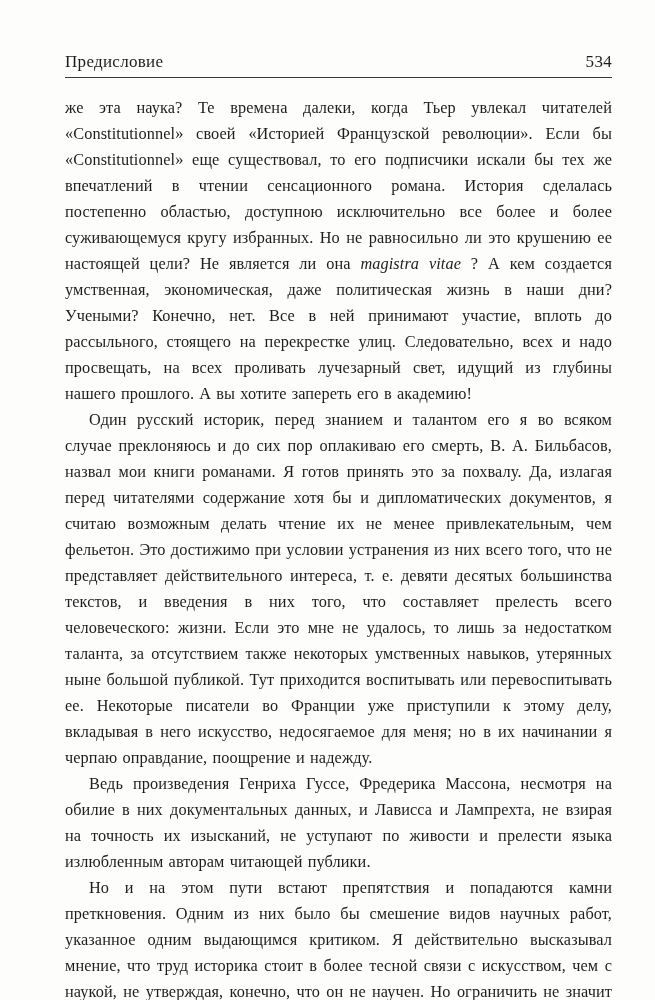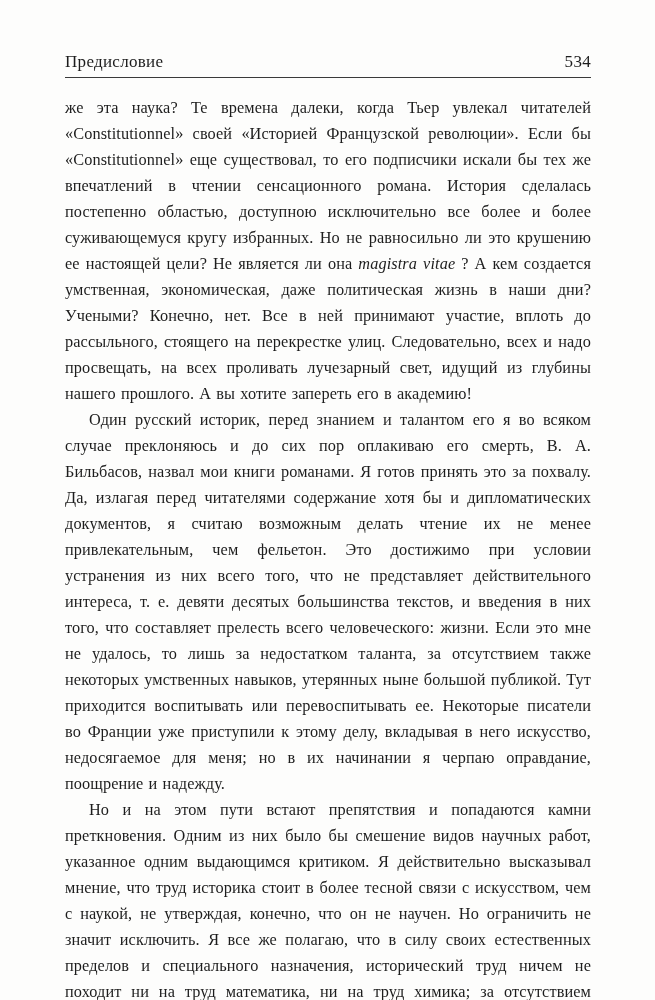--- a/index.html
+++ b/index.html
@@ -11,21 +11,21 @@
     height: 1000px;
     background: #fdfdfc;
     overflow: hidden;
     font-family: "Liberation Serif", "DejaVu Serif", serif;
     color: #1d1d1d;
   }
   .page {
     box-sizing: border-box;
     width: 655px;
     height: 1000px;
-    padding: 52px 64px 40px 65px;
+    padding: 52px 43px 40px 65px;
   }
   .running-head {
     display: flex;
     justify-content: space-between;
     align-items: baseline;
     font-size: 17px;
     letter-spacing: 0.3px;
     padding-bottom: 5px;
     border-bottom: 1px solid #3a3a3a;
   }
@@ -60,16 +60,17 @@
 <div class="page">
 
   <div class="running-head">
     <span class="title">Предисловие</span>
     <span class="pagenum">534</span>
   </div>
 
   <div class="body-text">
       <p><span>же эта наука? Те времена далеки, когда Тьер увлекал читателей «Constitutionnel» своей «Историей Французской революции». Если бы «Constitutionnel» еще существовал, то его подписчики искали бы тех же впечатлений в чтении сенсационного романа. История сделалась постепенно областью, доступною исключительно все более и более суживающемуся кругу избранных. Но не равносильно ли это крушению ее настоящей цели? Не является ли она </span><em>magistra vitae</em><span> ? А кем создается умственная, экономическая, даже политическая жизнь в наши дни? Учеными? Конечно, нет. Все в ней принимают участие, вплоть до рассыльного, стоящего на перекрестке улиц. Следовательно, всех и надо просвещать, на всех проливать лучезарный свет, идущий из глубины нашего прошлого. А вы хотите запереть его в академию!</span></p>
       <p class="indent"><span>Один русский историк, перед знанием и талантом его я во всяком случае преклоняюсь и до сих пор оплакиваю его смерть, В. А. Бильбасов, назвал мои книги романами. Я готов принять это за похвалу. Да, излагая перед читателями содержание хотя бы и дипломатических документов, я считаю возможным делать чтение их не менее привлекательным, чем фельетон. Это достижимо при условии устранения из них всего того, что не представляет действительного интереса, т. е. девяти десятых большинства текстов, и введения в них того, что составляет прелесть всего человеческого: жизни. Если это мне не удалось, то лишь за недостатком таланта, за отсутствием также некоторых умственных навыков, утерянных ныне большой публикой. Тут приходится воспитывать или перевоспитывать ее. Некоторые писатели во Франции уже приступили к этому делу, вкладывая в него искусство, недосягаемое для меня; но в их начинании я черпаю оправдание, поощрение и надежду.</span></p>
+      <p class="indent"><span>Ведь произведения Генриха Гуссе, Фредерика Массона, несмотря на обилие в них документальных данных, и Лависса и Лампрехта, не взирая на точность их изысканий, не уступают по живости и прелести языка излюбленным авторам читающей публики.</span></p>
       <p class="indent"><span>Но и на этом пути встают препятствия и попадаются камни преткновения. Одним из них было бы смешение видов научных работ, указанное одним выдающимся критиком. Я действительно высказывал мнение, что труд историка стоит в более тесной связи с искусством, чем с наукой, не утверждая, конечно, что он не научен. Но ограничить не значит исключить. Я все же полагаю, что в силу своих естественных пределов и специального назначения, исторический труд ничем не походит ни на труд математика, ни на труд химика; за отсутствием непосредственного наблюдения, картины, воскрешаемые историей в зеркале с потертой амальгамой, со стеклом, отбитым во многих местах, не могут хвалиться безусловной точностью; к тому же польза истории мне понятна лишь в том случае, когда она, наполняя зрение масс отражением прошлого, тем самым обостряет</span></p>
     </div>
 
 </div>
 
 </body></html>

